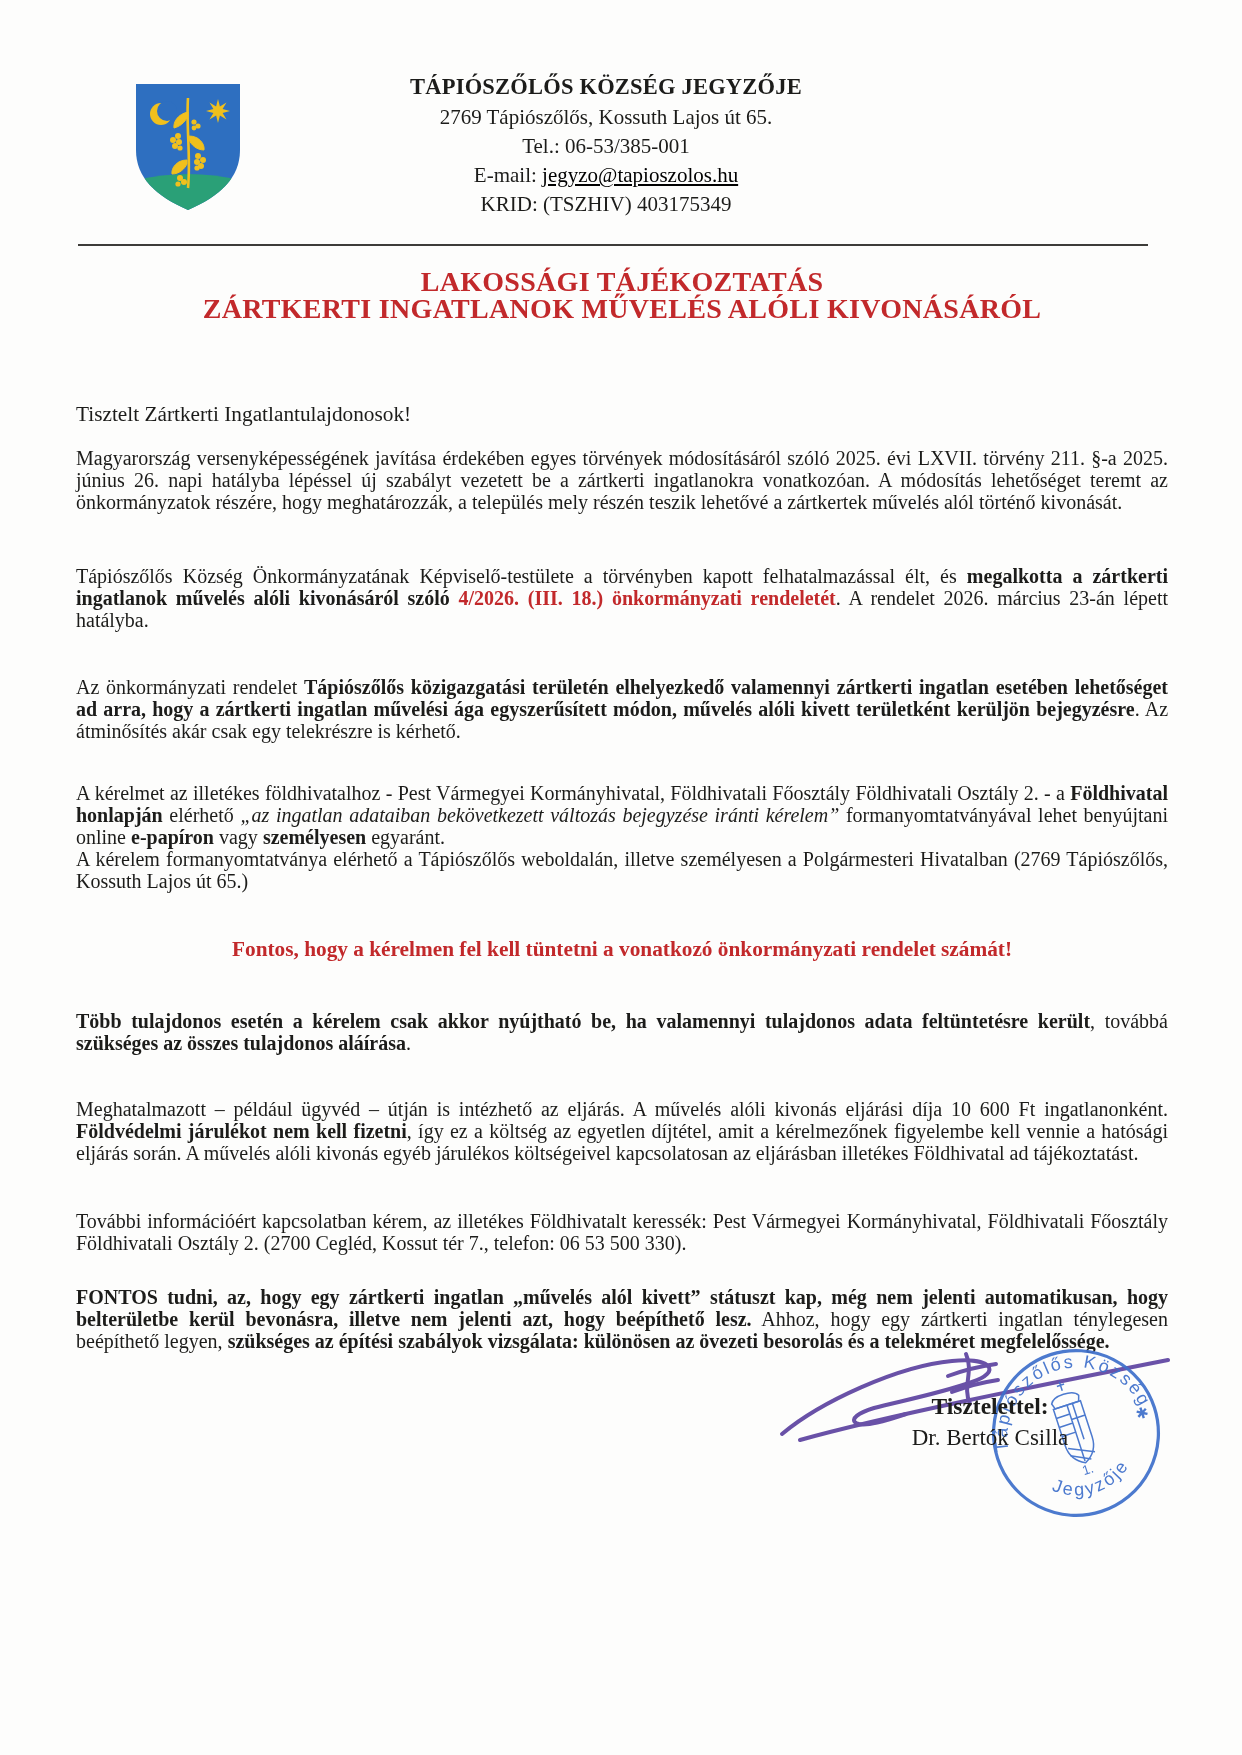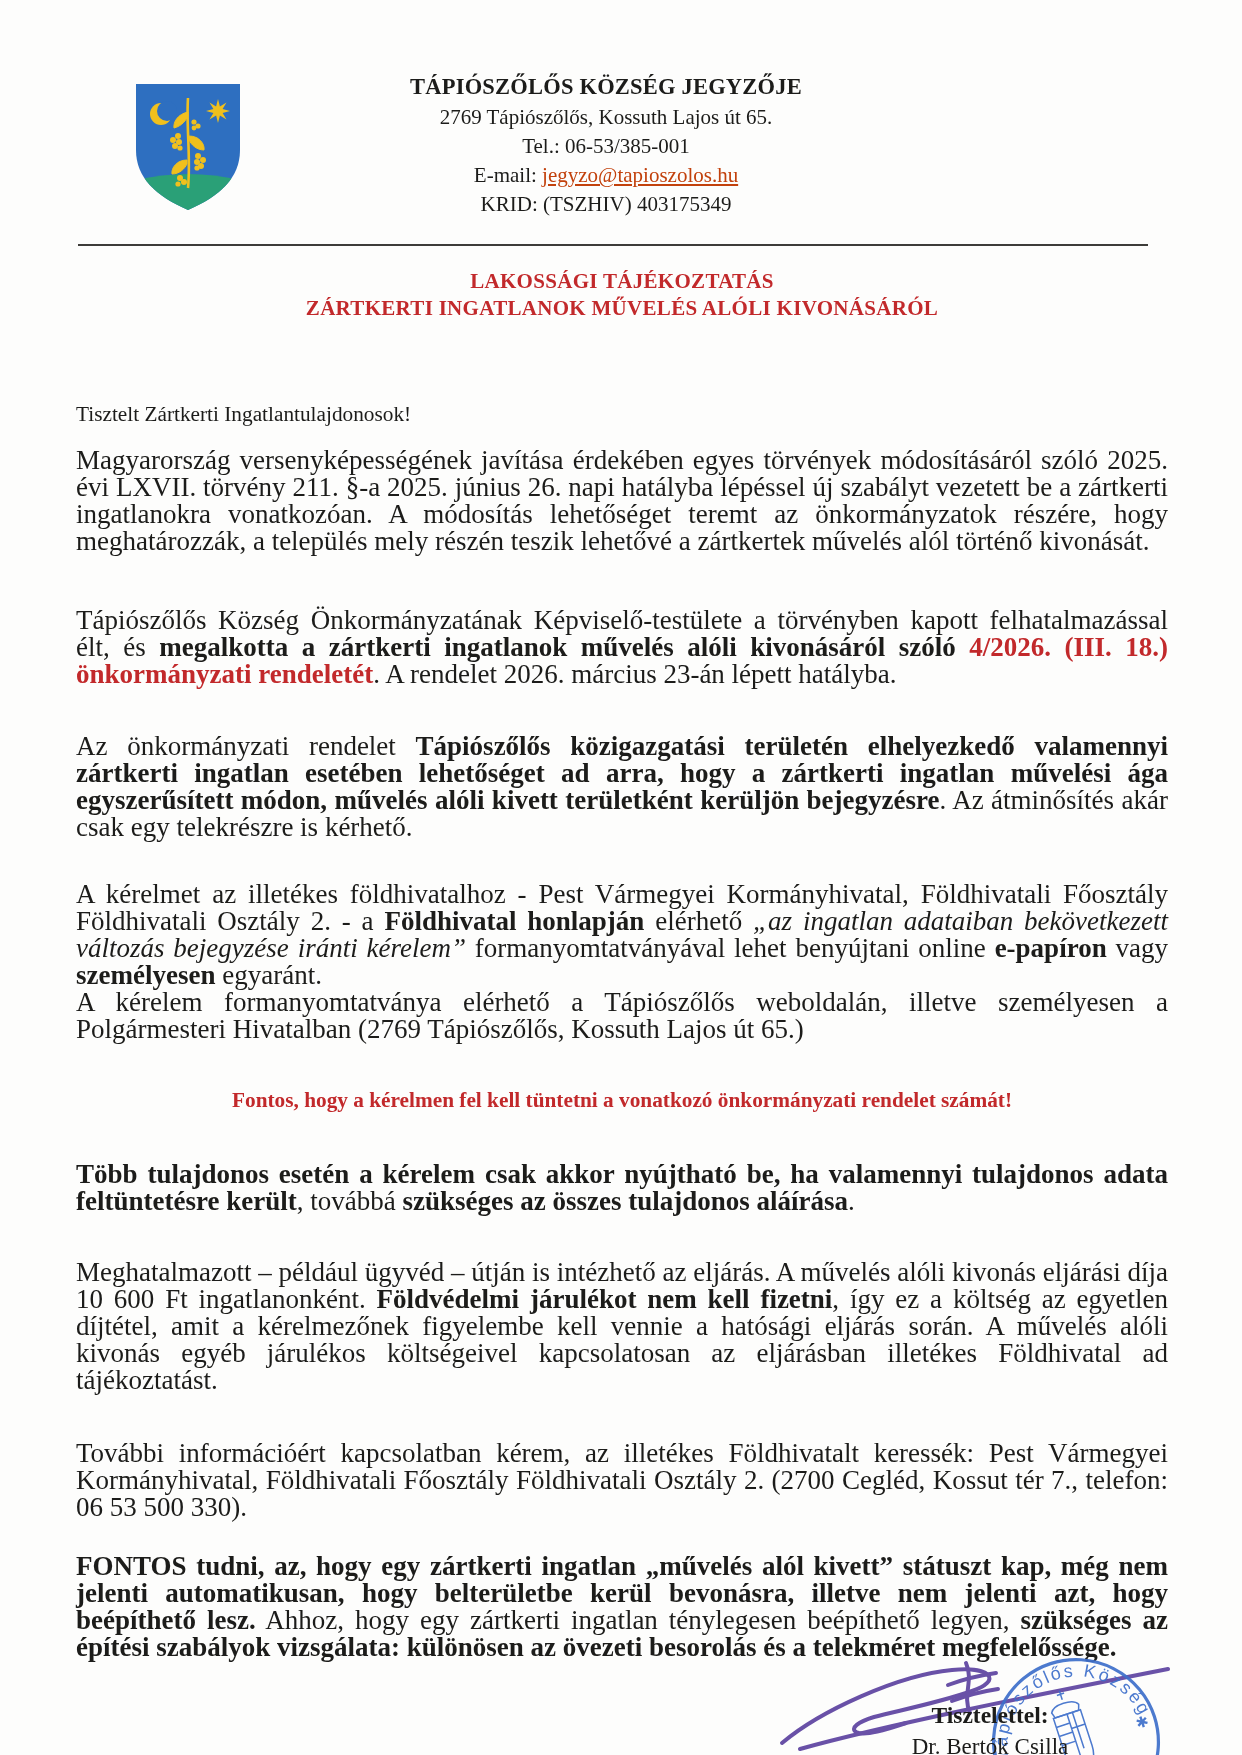--- a/index.html
+++ b/index.html
@@ -9,34 +9,34 @@
   }
   .content{padding:0 74px 0 76px;}
 
   
   .crest{position:absolute;left:128px;top:78px;width:120px;height:136px;}
   .header-text{
     position:absolute;left:0;right:30px;top:72px;text-align:center;
     font-size:21px;line-height:29px;
   }
   .org{font-size:22.5px;font-weight:bold;letter-spacing:.2px;margin-bottom:2px;}
-  .email-link{color:#c2410c;text-decoration:underline;text-underline-offset:2px;cursor:pointer;}
+  .email-link{color:#000000;text-decoration:underline;text-underline-offset:2px;cursor:pointer;}
 
   .body-flow{padding-top:244px;}
   .rule{height:2px;background:#3d3c39;width:1070px;margin-left:2px;}
 
   
   .doc-title{
     margin-top:22px;text-align:center;font-weight:bold;color:#c2292b;
-    font-size:21px;line-height:27px;letter-spacing:.3px;
+    font-size:28px;line-height:27px;letter-spacing:.3px;
   }
   .salutation{margin:80px 0 0 0;font-size:21.3px;}
 
   
-  .p{font-size:27px;line-height:27px;text-align:justify;margin:0;}
+  .p{font-size:20px;line-height:22px;text-align:justify;margin:0;}
   .b{font-weight:bold;}
   .i{font-style:italic;}
   .u{text-decoration-thickness:2px;text-underline-offset:3px;}
   .red{color:#c2292b;}
   .mt-p1{margin-top:20px;}
   .mt-p2{margin-top:52px;}
   .mt-p3{margin-top:45px;}
   .mt-p4{margin-top:40px;}
   .mt-0{margin-top:0;}
   .notice{

